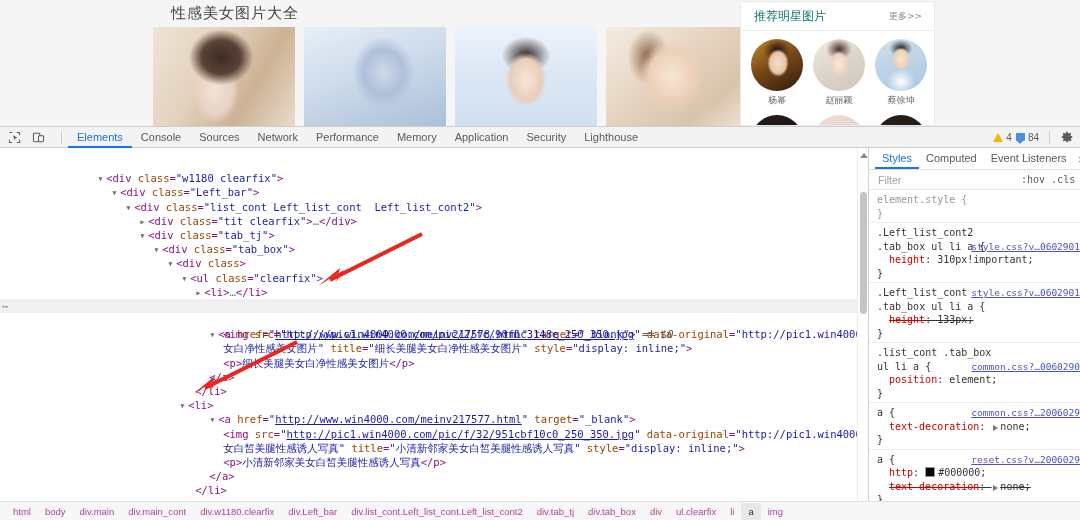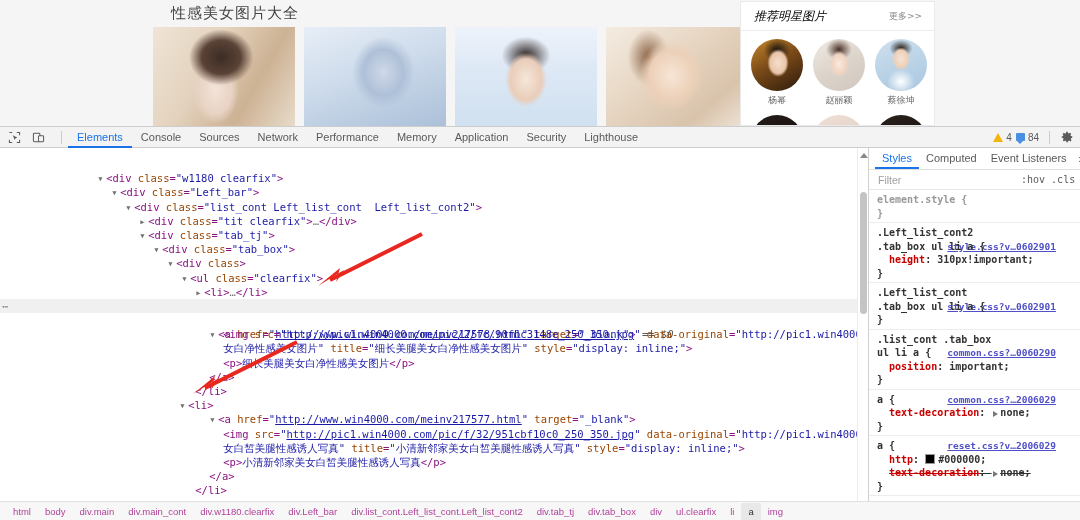--- a/index.html
+++ b/index.html
@@ -42,21 +42,21 @@
      linear-gradient(140deg,#f4ece2 0%,#e7d6c3 40%,#d9c3ab 75%,#efe6da 100%);}
   
   .star-card{
     position:absolute;left:740px;top:1px;width:195px;height:125px;
     background:#fff;border:1px solid #eaeaea;box-sizing:border-box;overflow:hidden;
   }
   .star-head{
     height:29px;border-bottom:1px solid #ededed;display:flex;align-items:center;
     justify-content:space-between;padding:0 12px 0 13px;box-sizing:border-box;
   }
-  .star-head-title{font-size:12px;color:#000000;font-family:"DejaVu Sans",sans-serif;font-style:italic;}
+  .star-head-title{font-size:12px;color:#0f766e;font-family:"DejaVu Sans",sans-serif;}
   .star-more{font-size:9px;color:#8a8a8a;font-family:"DejaVu Sans",sans-serif;}
   .star-grid{display:flex;padding:8px 0 0 9px;gap:8px;flex-wrap:wrap;}
   .star-cell{width:54px;text-align:center;}
   .star-av{width:52px;height:52px;border-radius:50%;margin:0 auto;}
   .star-nm{font-size:9px;color:#666;margin-top:3px;font-family:Liberation Mono, monospace;}
   .av-a{background:
      radial-gradient(ellipse 13px 17px at 52% 46%,#f6dfcc 0%,#e8c4a8 62%,rgba(232,196,168,0) 82%),
      radial-gradient(ellipse 18px 16px at 50% 22%,#171210 0%,rgba(23,18,16,0) 74%),
      linear-gradient(150deg,#c98a2e 0%,#7a4a18 45%,#2c1a0c 100%);}
   .av-b{background:
@@ -148,22 +148,22 @@
     height:19px;border-bottom:1px solid #e6e6e6;display:flex;align-items:center;
     padding:0 5px 0 7px;gap:6px;
   }
   .st-filter input{
     flex:1;border:0;outline:0;font-size:10.5px;color:#666;
     background:transparent;font-family:"Liberation Sans",sans-serif;
   }
   .st-filter input::placeholder{color:#a0a0a0;}
   .st-togg{font-size:10px;color:#5a5a5a;font-family:"DejaVu Sans Mono",monospace;cursor:pointer;}
   .rule{
-    padding:3px 24px 2px 8px;border-bottom:1px solid #ededed;
-    font-size:10px;line-height:13.5px;color:#333;white-space:nowrap;font-weight:bold;
+    padding:3px 0 2px 8px;border-bottom:1px solid #ededed;
+    font-size:10px;line-height:13.5px;color:#333;white-space:nowrap;
   }
   .rule.dim{color:#999;}
   .sel-txt{color:#333;}
   .src{color:#5050c8;text-decoration:underline;float:right;font-size:9.5px;cursor:pointer;}
   .prop{color:#c80000;padding-left:12px;display:inline-block;}
   .pval{color:#333;}
   .strike{text-decoration:line-through;color:#b06;}
   .strike .prop,.strike .pval{text-decoration:line-through;}
   .swatch{display:inline-block;width:8px;height:8px;background:#000;border:1px solid #999;vertical-align:-1px;margin-right:3px;}
   .tri-r{display:inline-block;width:0;height:0;border-top:3.5px solid transparent;border-bottom:3.5px solid transparent;border-left:5px solid #777;margin:0 2px -1px 2px;}
@@ -430,27 +430,28 @@
       <div class="rule">
         <div><span class="sel-txt">.Left_list_cont2</span><span class="src">style.css?v…0602901</span></div>
         <div><span class="sel-txt">.tab_box ul li a {</span></div>
         <div><span class="prop">height</span><span class="pval">: </span><span class="pval">310px!important;</span></div>
         <div><span>}</span></div>
       </div>
 
       <div class="rule">
         <div><span class="sel-txt">.Left_list_cont</span><span class="src">style.css?v…0602901</span></div>
         <div><span class="sel-txt">.tab_box ul li a {</span></div>
+        <div class="strike"><span class="prop">height</span><span class="pval">: </span><span class="pval">133px;</span></div>
         <div><span>}</span></div>
       </div>
 
       <div class="rule">
         <div><span class="sel-txt">.list_cont .tab_box</span><span class="src">common.css?…0060290</span></div>
         <div><span class="sel-txt">ul li a {</span></div>
-        <div><span class="prop">position</span><span class="pval">: </span><span class="pval">important;</span></div>
+        <div><span class="prop">position</span><span class="pval">: </span><span class="pval">element;</span></div>
         <div><span>}</span></div>
       </div>
 
       <div class="rule">
         <div><span class="sel-txt">a {</span><span class="src">common.css?…2006029</span></div>
         <div><span class="prop">text-decoration</span><span class="pval">: </span><span class="tri-r"></span><span class="pval">none;</span></div>
         <div><span>}</span></div>
       </div>
 
       <div class="rule">

